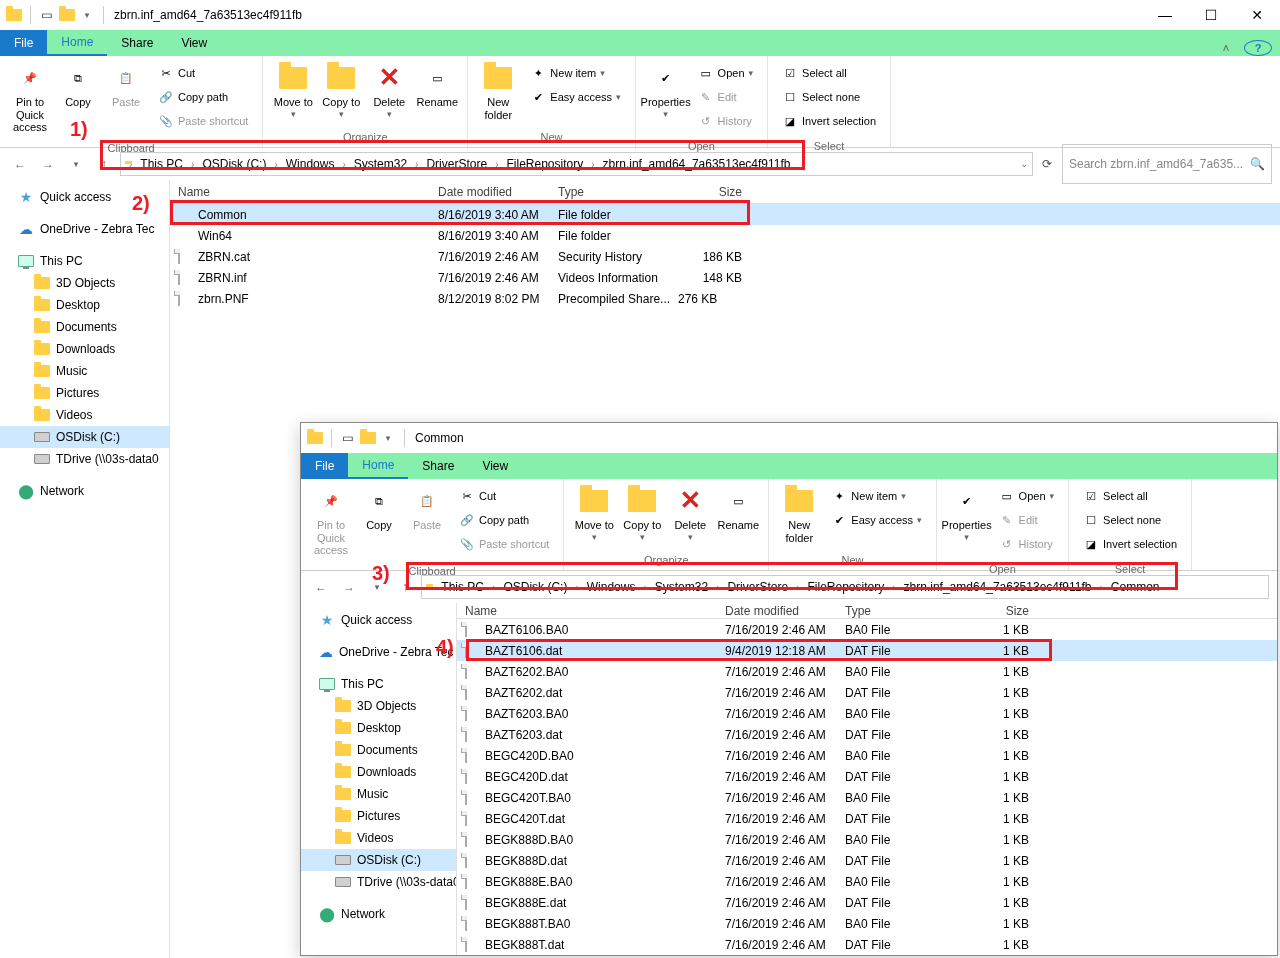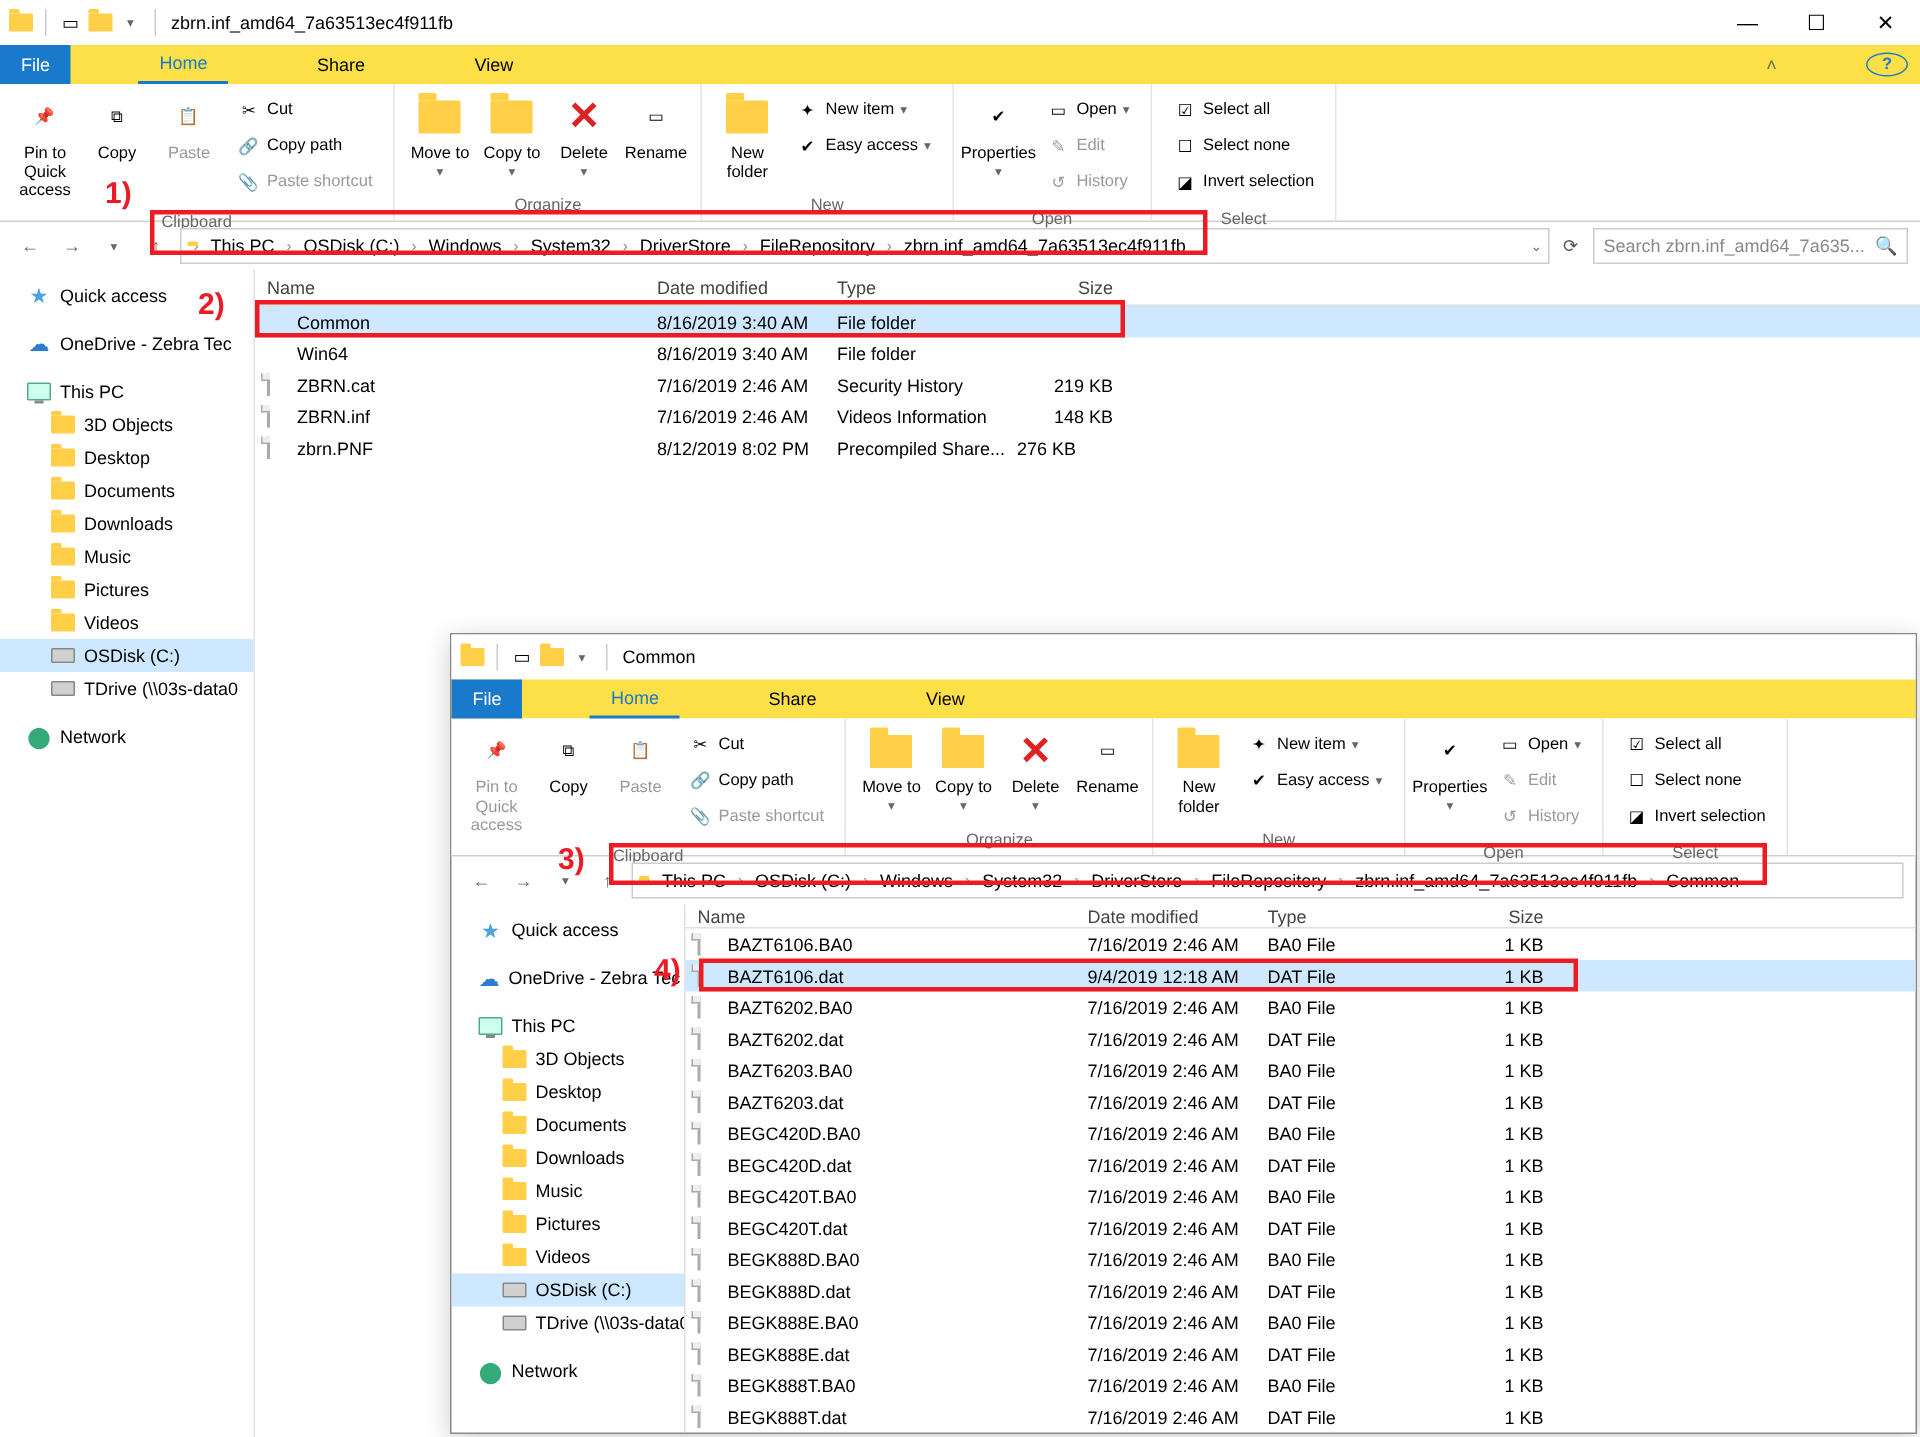--- a/index.html
+++ b/index.html
@@ -12,21 +12,21 @@
 
 .titlebar { display: flex; align-items: center; height: 30px; padding: 0 0 0 6px; background: #fff; }
 .titlebar .qat { display: flex; align-items: center; gap: 4px; }
 .titlebar .icon-small { width: 16px; height: 16px; display: inline-flex; align-items: center; justify-content: center; }
 .titlebar .sep { width: 1px; height: 18px; background: #ccc; margin: 0 4px; }
 .titlebar .title { margin-left: 6px; font-size: 12px; }
 .titlebar .winbtns { margin-left: auto; display: flex; }
 .titlebar .winbtn { width: 46px; height: 30px; display: flex; align-items: center; justify-content: center; font-size: 14px; }
 
 
-.tabsrow { display: flex; align-items: center; height: 26px; background: #fde047; gap: 45px; }
+.tabsrow { display: flex; align-items: flex-end; height: 26px; background: #86efac; }
 .tabsrow .tab { padding: 0 14px; height: 26px; display: flex; align-items: center; font-size: 12px; cursor: default; }
 .tabsrow .tab.file { background: #1979ca; color: #fff; }
 .tabsrow .tab.active { border-bottom: 2px solid #1979ca; color: #1979ca; }
 .tabsrow .spacer { flex: 1; }
 .tabsrow .help { width: 28px; text-align: center; color: #1979ca; font-weight: bold; border: 1px solid #1979ca; border-radius: 50%; height: 16px; line-height: 14px; font-size: 11px; margin-right: 8px; }
 .tabsrow .chevup { width: 24px; text-align: center; color: #666; margin-right: 6px; }
 
 
 .ribbon { display: flex; border-bottom: 1px solid #d0d0d0; background: #fff; height: 92px; }
 .rgroup { display: flex; flex-direction: column; border-right: 1px solid #e4e4e4; }
@@ -39,21 +39,21 @@
 .smallbtn .ico { width: 16px; height: 16px; display: inline-flex; align-items: center; justify-content: center; }
 .disabled { color: #999; }
 .drop::after { content: " ▾"; font-size: 9px; color: #666; }
 
 
 .navrow { display: flex; align-items: center; height: 32px; padding: 4px 8px; gap: 4px; }
 .navbtn { width: 24px; height: 24px; display: flex; align-items: center; justify-content: center; color: #666; }
 .addrbar { flex: 1; height: 24px; border: 1px solid #ccc; display: flex; align-items: center; padding: 0 4px; gap: 2px; background: #fff; }
 .crumb { padding: 0 4px; font-size: 12px; }
 .crumbsep { color: #888; font-size: 10px; padding: 0 2px; }
-.searchbox { width: 210px; height: 24px; border: 1px solid #ccc; display: flex; align-items: center; padding: 0 6px; color: #888; font-size: 12px; }
+.searchbox { width: 210px; height: 40px; border: 1px solid #ccc; display: flex; align-items: center; padding: 0 6px; color: #888; font-size: 12px; }
 .searchbox .mag { margin-left: auto; }
 .refresh { width: 22px; height: 24px; display: flex; align-items: center; justify-content: center; color: #555; margin-left: -1px; }
 
 
 .content { display: flex; height: calc(100% - 30px - 26px - 92px - 32px); }
 .navpane { width: 170px; border-right: 1px solid #e0e0e0; padding: 6px 0; overflow: hidden; }
 .navitem { display: flex; align-items: center; gap: 6px; padding: 3px 6px 3px 18px; font-size: 12px; white-space: nowrap; }
 .navitem.sel { background: #cde8ff; }
 .navitem .fico { width: 16px; height: 16px; display: inline-flex; align-items: center; justify-content: center; }
 .navspacer { height: 10px; }
@@ -384,21 +384,21 @@
             <div style="width:120px">File folder</div>
             <div style="width:80px;text-align:right"></div>
           </div>
           <div class="filerow">
             <div class="col-name" style="width:260px">
               <span class="rico"><span class="fileicon"></span></span>
               <span>ZBRN.cat</span>
             </div>
             <div style="width:120px">7/16/2019 2:46 AM</div>
             <div style="width:120px">Security History</div>
-            <div style="width:80px;text-align:right">219 KB</div>
+            <div style="width:80px;text-align:right">186 KB</div>
           </div>
           <div class="filerow">
             <div class="col-name" style="width:260px">
               <span class="rico"><span class="fileicon"></span></span>
               <span>ZBRN.inf</span>
             </div>
             <div style="width:120px">7/16/2019 2:46 AM</div>
             <div style="width:120px">Videos Information</div>
             <div style="width:80px;text-align:right">148 KB</div>
           </div>

